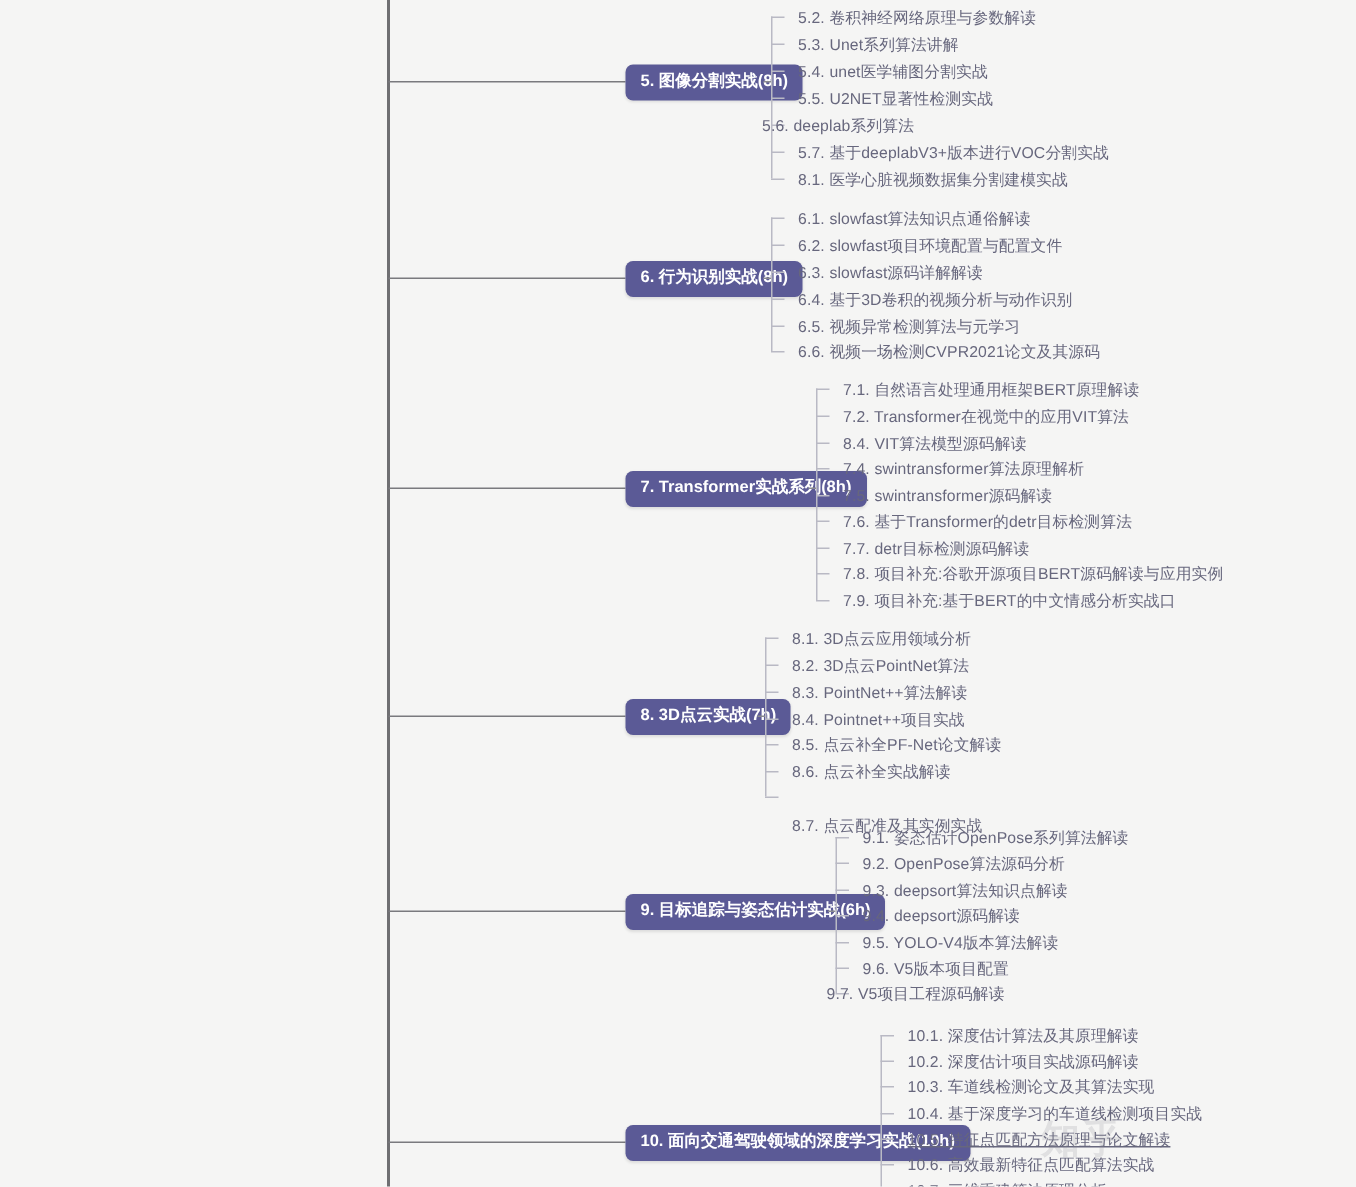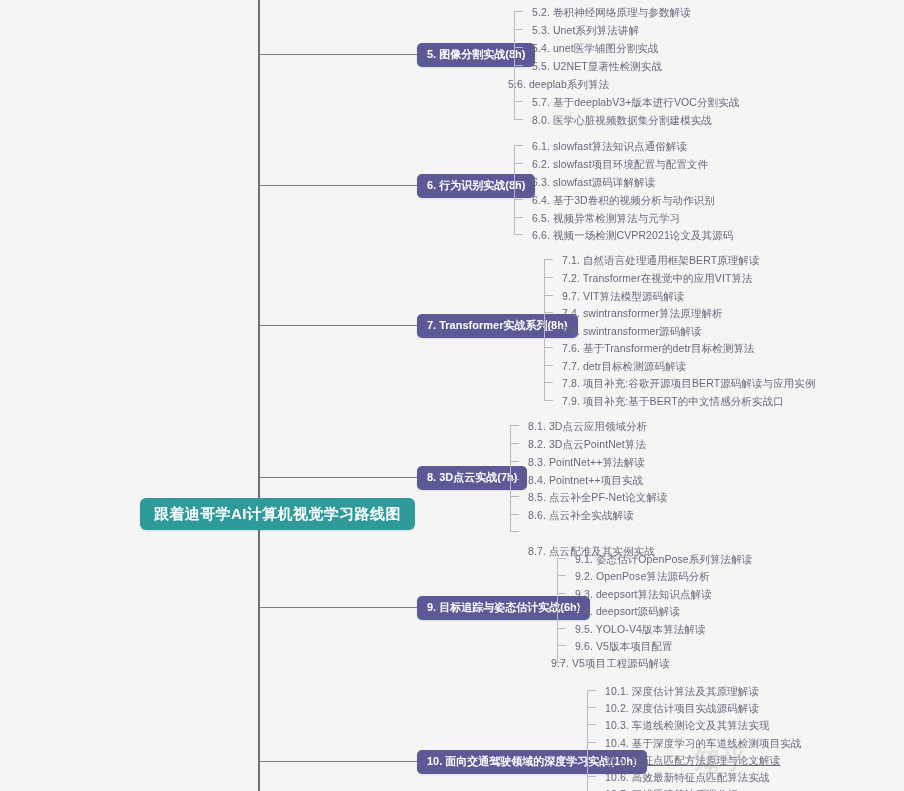--- a/index.html
+++ b/index.html
@@ -115,41 +115,40 @@
     pointer-events: none;
   }
 </style>
 </head>
 <body>
 
 <div id="canvas">
 
   <div class="trunk"></div>
 
-  <div class="root-node" id="root-node" style="left: 140px; top: 498px; background: rgb(46, 154, 154);">跟着迪哥学AI计算机视觉学习路线图</div>
 
   <div id="branches-layer">
       <div class="branch-line" style="left: 259px; top: 54px; width: 158px;"></div>
       <div class="branch-node" style="left: 417px; top: 43px; background: rgb(91, 90, 150);">5. 图像分割实战(8h)</div>
       <div class="node-out-line" style="left: 509px; top: 54px; width: 5px;"></div>
       <div class="leaf-spine" style="left: 514px; top: 11px; height: 108px;"></div>
       <div class="leaf-tick" style="left: 514px; top: 11px;"></div>
       <div class="leaf" style="left: 532px; top: 7px;">5.2. 卷积神经网络原理与参数解读</div>
       <div class="leaf-tick" style="left: 514px; top: 29px;"></div>
       <div class="leaf" style="left: 532px; top: 25px;">5.3. Unet系列算法讲解</div>
       <div class="leaf-tick" style="left: 514px; top: 47px;"></div>
       <div class="leaf" style="left: 532px; top: 43px;">5.4. unet医学辅图分割实战</div>
       <div class="leaf-tick" style="left: 514px; top: 65px;"></div>
       <div class="leaf" style="left: 532px; top: 61px;">5.5. U2NET显著性检测实战</div>
       <div class="leaf-tick" style="left: 514px; top: 83px;"></div>
       <div class="leaf" style="left: 508px; top: 79px;">5.6. deeplab系列算法</div>
       <div class="leaf-tick" style="left: 514px; top: 101px;"></div>
       <div class="leaf" style="left: 532px; top: 97px;">5.7. 基于deeplabV3+版本进行VOC分割实战</div>
       <div class="leaf-tick" style="left: 514px; top: 119px;"></div>
-      <div class="leaf" style="left: 532px; top: 115px;">8.0. 医学心脏视频数据集分割建模实战</div>
+      <div class="leaf" style="left: 532px; top: 115px;">8.1. 医学心脏视频数据集分割建模实战</div>
       <div class="branch-line" style="left: 259px; top: 185px; width: 158px;"></div>
       <div class="branch-node" style="left: 417px; top: 174px; background: rgb(91, 90, 150);">6. 行为识别实战(8h)</div>
       <div class="node-out-line" style="left: 509px; top: 185px; width: 5px;"></div>
       <div class="leaf-spine" style="left: 514px; top: 145px; height: 89px;"></div>
       <div class="leaf-tick" style="left: 514px; top: 145px;"></div>
       <div class="leaf" style="left: 532px; top: 141px;">6.1. slowfast算法知识点通俗解读</div>
       <div class="leaf-tick" style="left: 514px; top: 163px;"></div>
       <div class="leaf" style="left: 532px; top: 159px;">6.2. slowfast项目环境配置与配置文件</div>
       <div class="leaf-tick" style="left: 514px; top: 181px;"></div>
       <div class="leaf" style="left: 532px; top: 177px;">6.3. slowfast源码详解解读</div>
@@ -161,21 +160,21 @@
       <div class="leaf" style="left: 532px; top: 230px;">6.6. 视频一场检测CVPR2021论文及其源码</div>
       <div class="branch-line" style="left: 259px; top: 325px; width: 158px;"></div>
       <div class="branch-node" style="left: 417px; top: 314px; background: rgb(91, 90, 150);">7. Transformer实战系列(8h)</div>
       <div class="node-out-line" style="left: 539px; top: 325px; width: 5px;"></div>
       <div class="leaf-spine" style="left: 544px; top: 259px; height: 141px;"></div>
       <div class="leaf-tick" style="left: 544px; top: 259px;"></div>
       <div class="leaf" style="left: 562px; top: 255px;">7.1. 自然语言处理通用框架BERT原理解读</div>
       <div class="leaf-tick" style="left: 544px; top: 277px;"></div>
       <div class="leaf" style="left: 562px; top: 273px;">7.2. Transformer在视觉中的应用VIT算法</div>
       <div class="leaf-tick" style="left: 544px; top: 295px;"></div>
-      <div class="leaf" style="left: 562px; top: 291px;">9.7. VIT算法模型源码解读</div>
+      <div class="leaf" style="left: 562px; top: 291px;">8.4. VIT算法模型源码解读</div>
       <div class="leaf-tick" style="left: 544px; top: 312px;"></div>
       <div class="leaf" style="left: 562px; top: 308px;">7.4. swintransformer算法原理解析</div>
       <div class="leaf-tick" style="left: 544px; top: 330px;"></div>
       <div class="leaf" style="left: 562px; top: 326px;">7.5. swintransformer源码解读</div>
       <div class="leaf-tick" style="left: 544px; top: 347px;"></div>
       <div class="leaf" style="left: 562px; top: 343px;">7.6. 基于Transformer的detr目标检测算法</div>
       <div class="leaf-tick" style="left: 544px; top: 365px;"></div>
       <div class="leaf" style="left: 562px; top: 361px;">7.7. detr目标检测源码解读</div>
       <div class="leaf-tick" style="left: 544px; top: 382px;"></div>
       <div class="leaf" style="left: 562px; top: 378px;">7.8. 项目补充:谷歌开源项目BERT源码解读与应用实例</div>

